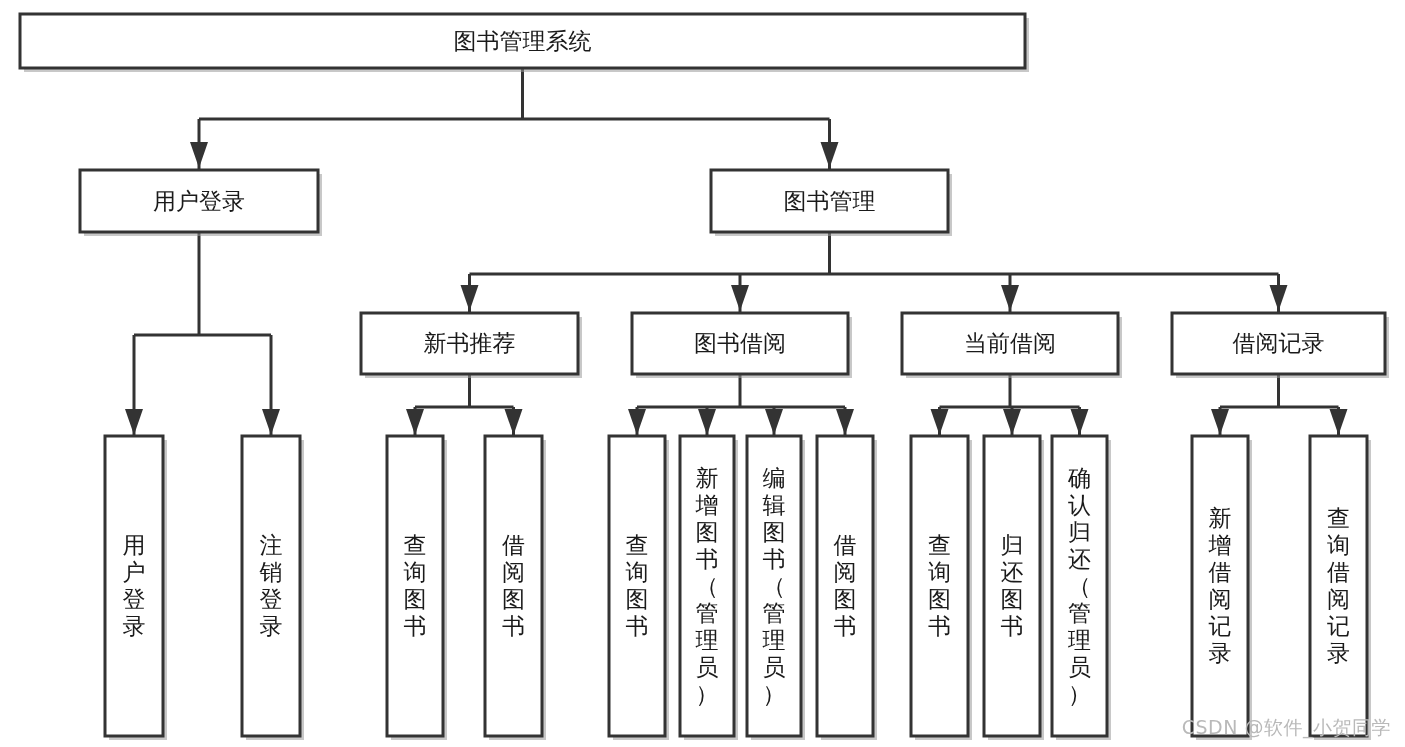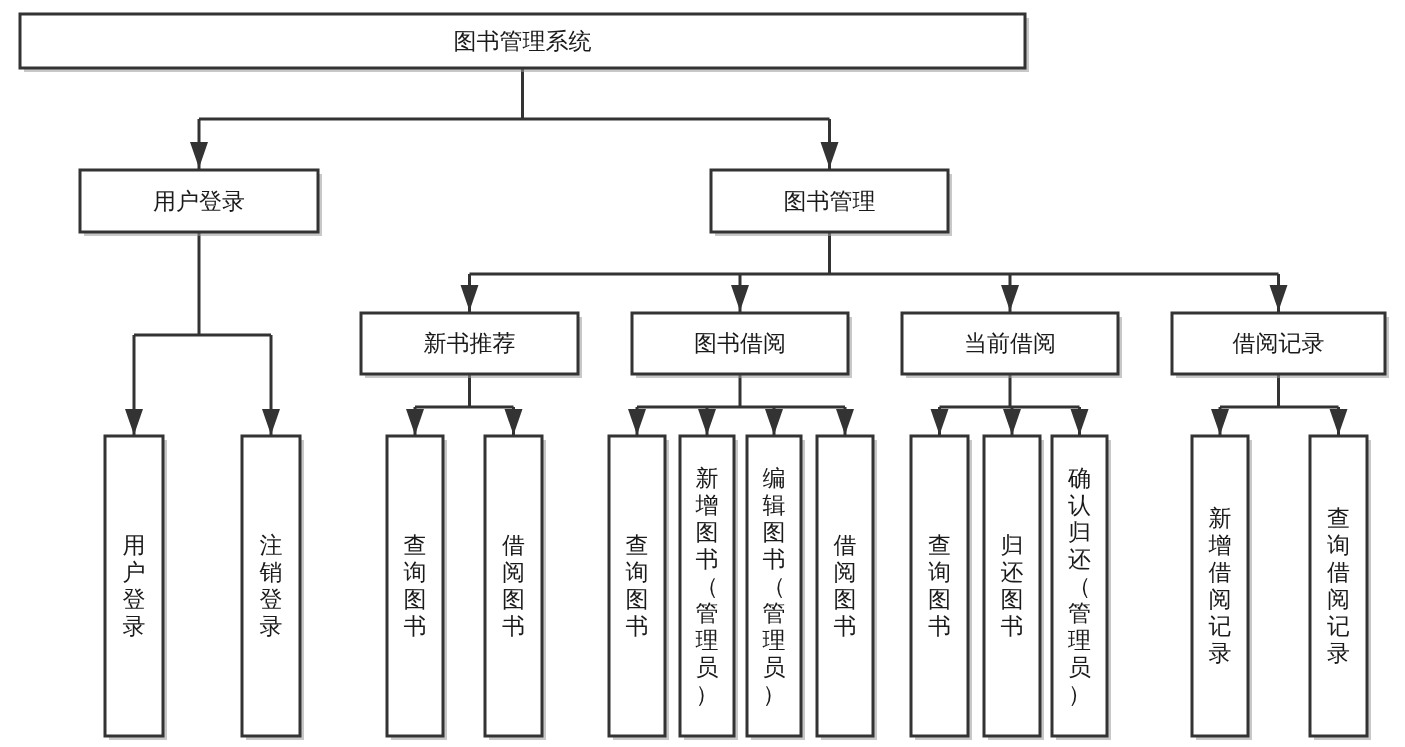--- a/index.html
+++ b/index.html
@@ -186,14 +186,15 @@
         <text x="1079.5" class="node-label-v" y="485.56"><tspan x="1079.5" y="485.56">确</tspan><tspan x="1079.5" y="512.56">认</tspan><tspan x="1079.5" y="539.56">归</tspan><tspan x="1079.5" y="566.56">还</tspan><tspan x="1079.5" y="593.56">（</tspan><tspan x="1079.5" y="620.56">管</tspan><tspan x="1079.5" y="647.56">理</tspan><tspan x="1079.5" y="674.56">员</tspan><tspan x="1079.5" y="701.56">）</tspan></text>
         <rect x="1196" y="440" width="56" height="300" class="node-shadow"></rect>
         <rect x="1192" y="436" width="56" height="300" class="node-rect"></rect>
         <text x="1220" class="node-label-v" y="526.06"><tspan x="1220" y="526.06">新</tspan><tspan x="1220" y="553.06">增</tspan><tspan x="1220" y="580.06">借</tspan><tspan x="1220" y="607.06">阅</tspan><tspan x="1220" y="634.06">记</tspan><tspan x="1220" y="661.06">录</tspan></text>
         <rect x="1314" y="440" width="57" height="300" class="node-shadow"></rect>
         <rect x="1310" y="436" width="57" height="300" class="node-rect"></rect>
         <text x="1338.5" class="node-label-v" y="526.06"><tspan x="1338.5" y="526.06">查</tspan><tspan x="1338.5" y="553.06">询</tspan><tspan x="1338.5" y="580.06">借</tspan><tspan x="1338.5" y="607.06">阅</tspan><tspan x="1338.5" y="634.06">记</tspan><tspan x="1338.5" y="661.06">录</tspan></text>
       </g>
   </svg>
 
+  <div class="watermark">CSDN @软件_小贺同学</div>
 
 </div>
 
 </body></html>

